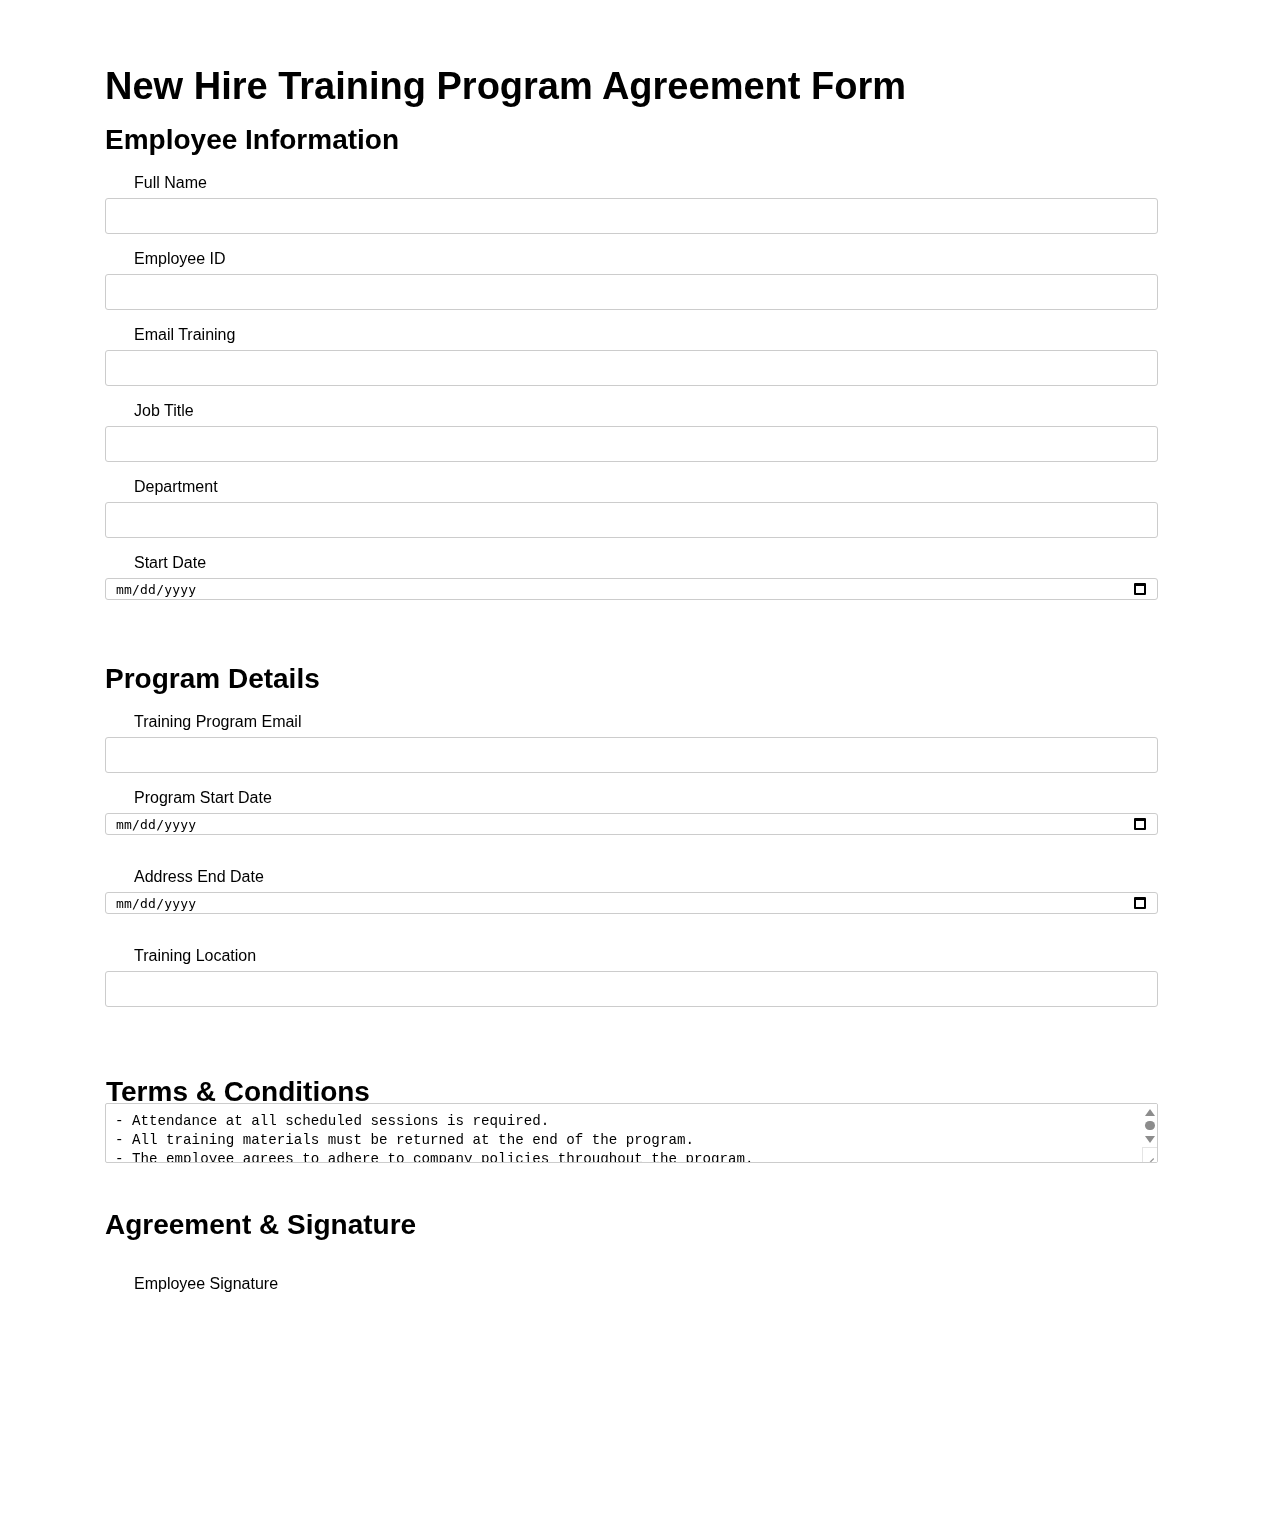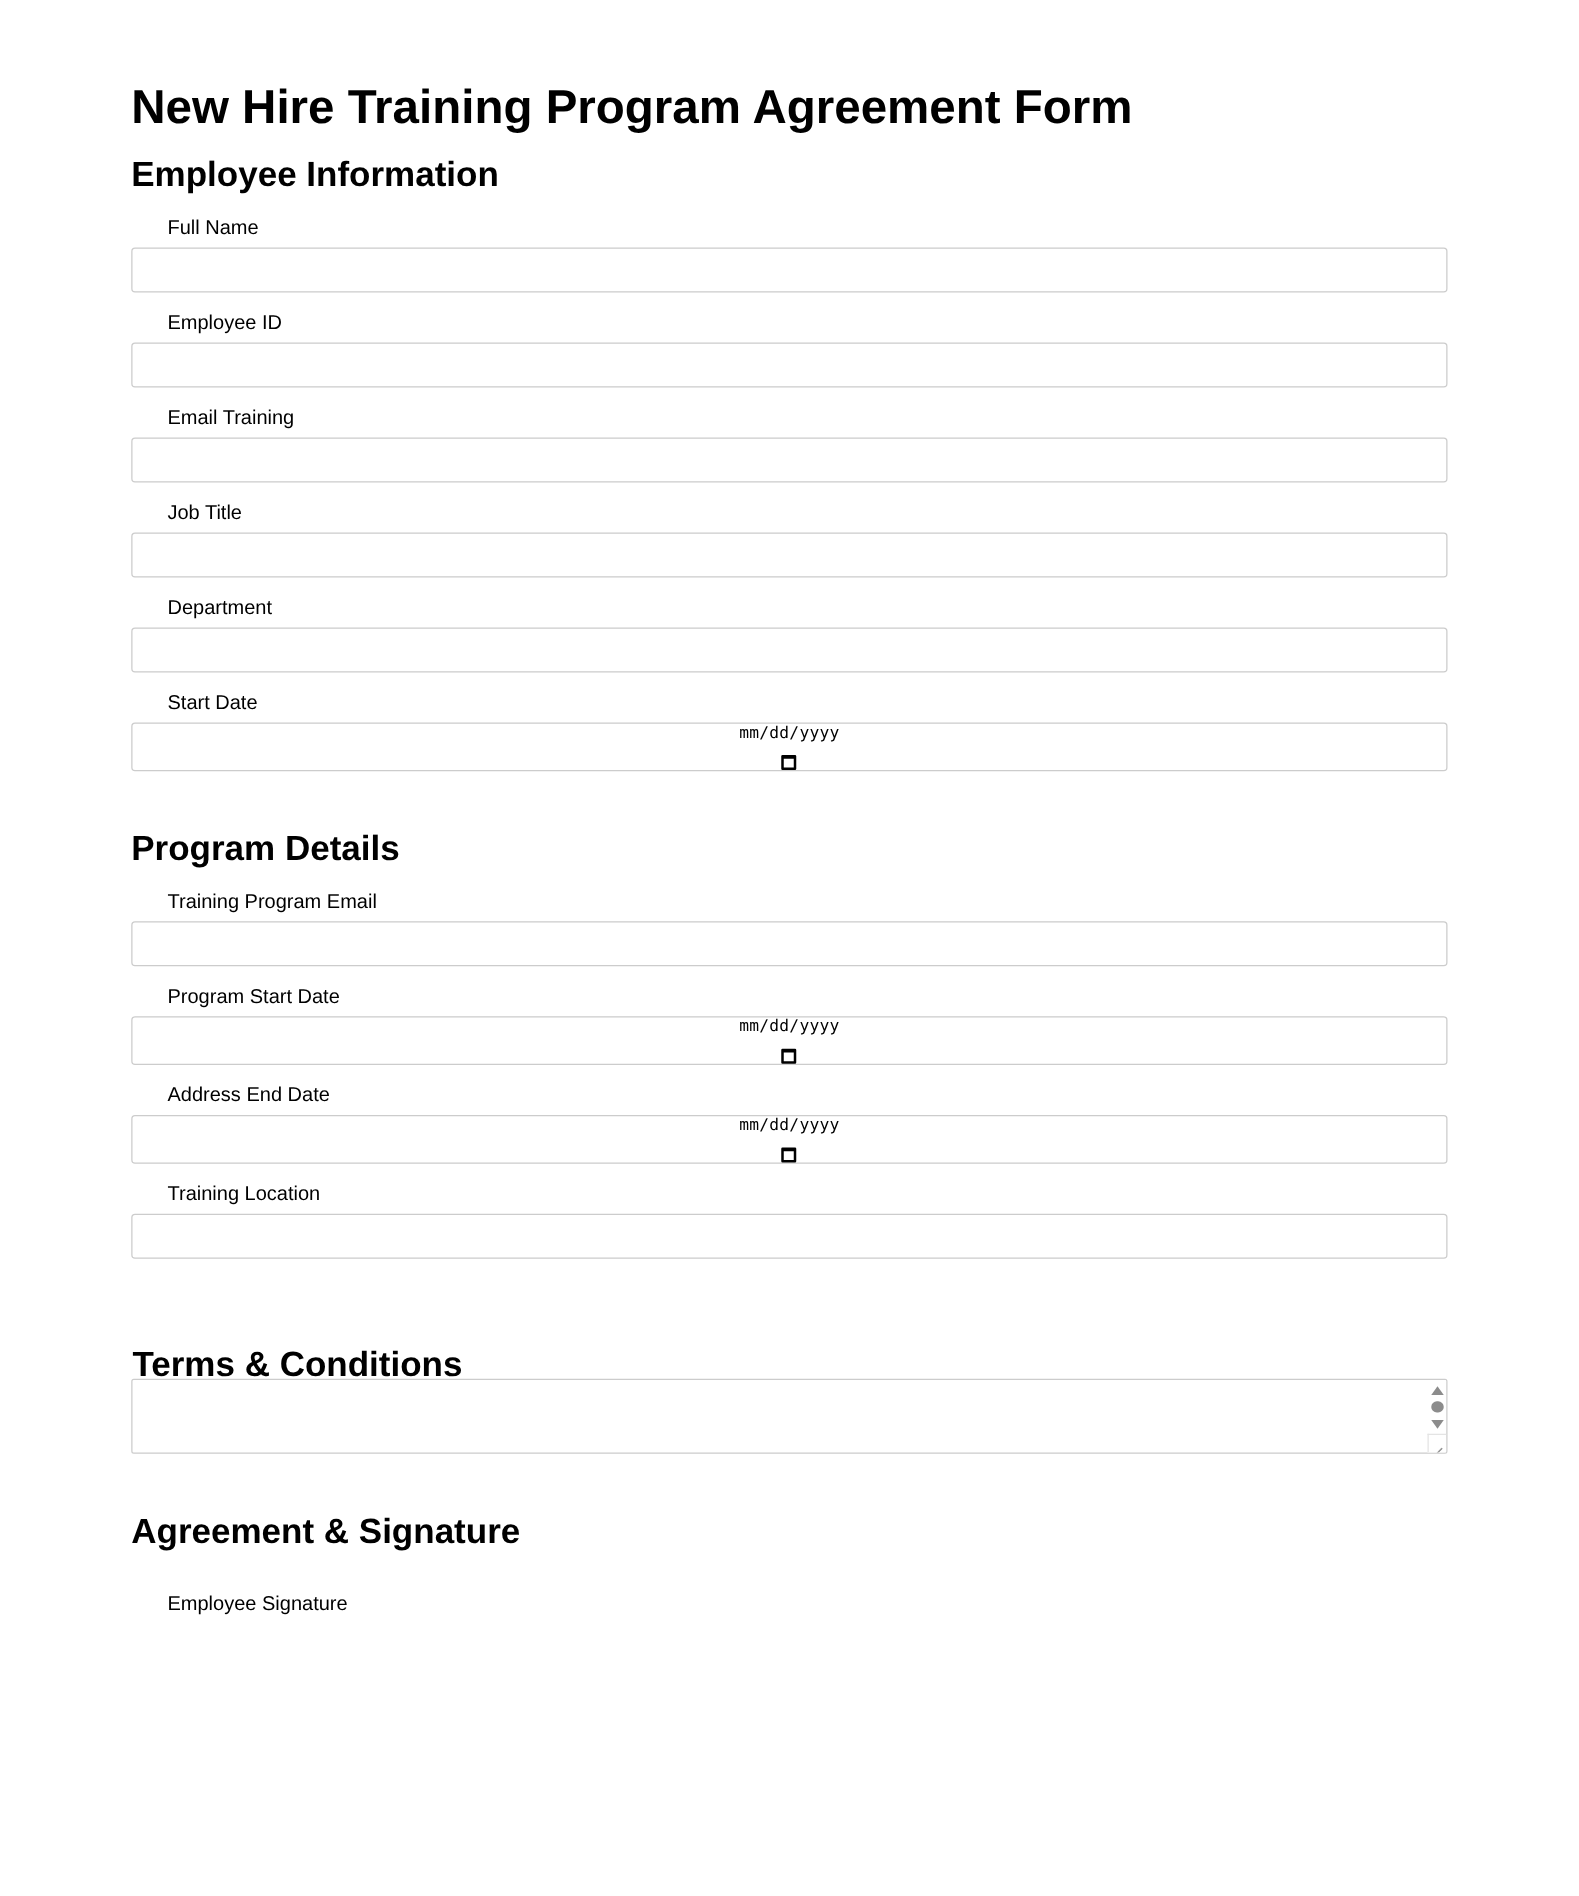--- a/index.html
+++ b/index.html
@@ -2,21 +2,21 @@
 <html><head>
 <meta charset="utf-8">
 <style>
   html, body { margin: 0; padding: 0; background: #ffffff; }
   body { width: 1263px; height: 1517px; font-family: "Liberation Sans", sans-serif; color: #000; position: relative; overflow: hidden; }
   .container { position: absolute; left: 105px; top: 0; width: 1053px; }
   h1 { position: absolute; left: 0; top: 67px; margin: 0; font-size: 38px; font-weight: bold; line-height: 38px; white-space: nowrap; }
   h2 { position: absolute; left: 0; margin: 0; font-size: 28px; font-weight: bold; line-height: 28px; white-space: nowrap; }
   label.lbl { position: absolute; left: 0; font-size: 16px; line-height: 18px; white-space: nowrap; margin-left: 29px; }
   .input { position: absolute; left: 0; width: 1053px; height: 36px; box-sizing: border-box; border: 1px solid #cccccc; border-radius: 3px; background: #fff; font-family: "Liberation Sans", sans-serif; font-size: 16px; padding: 0 10px; outline: none; }
-  .date { position: absolute; left: 0; width: 1053px; height: 39px; box-sizing: border-box; border: 1px solid #cccccc; border-radius: 3px; background: #fff; display: flex; align-items: center; justify-content: space-between; padding: 0 10px; cursor: text; flex-direction: column; }
+  .date { position: absolute; left: 0; width: 1053px; height: 22px; box-sizing: border-box; border: 1px solid #cccccc; border-radius: 3px; background: #fff; display: flex; align-items: center; justify-content: space-between; padding: 0 10px; cursor: text; }
   .date .ph { font-family: "DejaVu Sans Mono", monospace; font-size: 13px; color: #000; letter-spacing: 0.2px; }
   .cal { width: 12px; height: 12px; box-sizing: border-box; border: 2px solid #000; border-top-width: 3px; border-radius: 1px; position: relative; margin-right: 1px; }
   .textarea { position: absolute; left: 0; top: 1103px; width: 1053px; height: 60px; box-sizing: border-box; border: 1px solid #cccccc; border-radius: 2px; background: #fff; overflow: hidden; }
   .ta-text { position: absolute; left: 9px; top: 8px; font-family: "Liberation Mono", monospace; font-size: 14.2px; line-height: 19px; white-space: pre; color: #000; }
   .scrollbar { position: absolute; right: 0; top: 0; width: 15px; height: 100%; background: #fff; }
   .sb-up { position: absolute; left: 3px; top: 5px; width: 0; height: 0; border-left: 5px solid transparent; border-right: 5px solid transparent; border-bottom: 7px solid #8c8c8c; }
   .sb-thumb { position: absolute; left: 3px; top: 17px; width: 10px; height: 9px; border-radius: 5px; background: #8c8c8c; }
   .sb-down { position: absolute; left: 3px; top: 32px; width: 0; height: 0; border-left: 5px solid transparent; border-right: 5px solid transparent; border-top: 7px solid #8c8c8c; }
   .resize { position: absolute; right: 0; bottom: 0; width: 15px; height: 15px; background: #fff; border-left: 1px solid #e4e4e4; border-top: 1px solid #e4e4e4; box-sizing: border-box; }
   .resize::before { content: ""; position: absolute; right: 3px; bottom: 3px; width: 8px; height: 1px; background: #999; transform: rotate(-45deg); transform-origin: right bottom; }
@@ -66,20 +66,23 @@
   <div class="date" style="top:892px">
     <span class="ph">mm/dd/yyyy</span>
     <span class="cal"></span>
   </div>
 
   <label class="lbl" style="top:947px">Training Location</label>
   <input class="input" style="top: 971px;" type="text" value="">
 
   <h2 style="top:1078px; left:1px">Terms &amp; Conditions</h2>
   <div class="textarea">
+    <div class="ta-text">- Attendance at all scheduled sessions is required.
+- All training materials must be returned at the end of the program.
+- The employee agrees to adhere to company policies throughout the program.</div>
     <div class="scrollbar">
       <div class="sb-up"></div>
       <div class="sb-thumb"></div>
       <div class="sb-down"></div>
     </div>
     <div class="resize"></div>
   </div>
 
   <h2 style="top:1211px">Agreement &amp; Signature</h2>
   <label class="lbl" style="top:1275px">Employee Signature</label>

